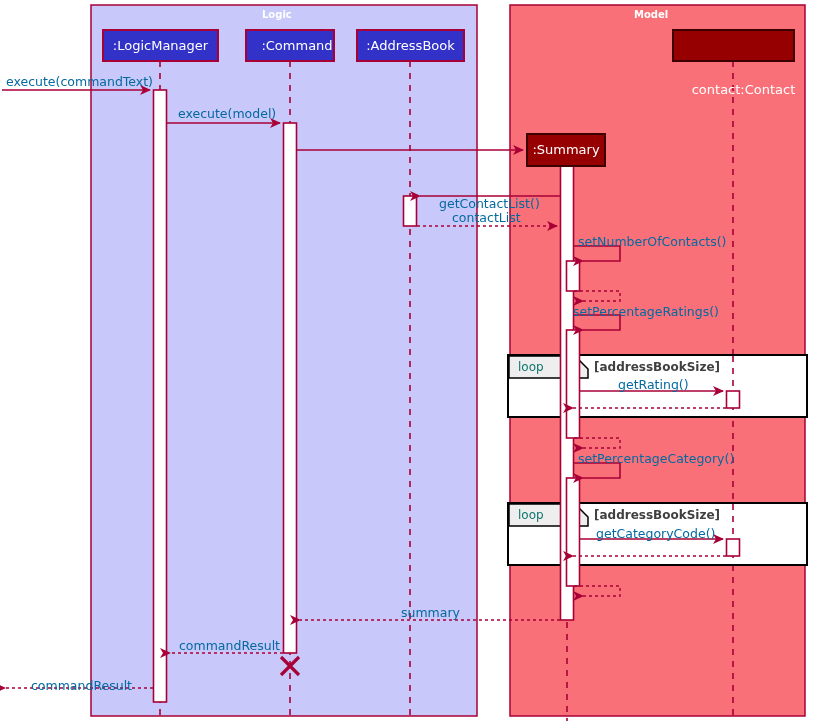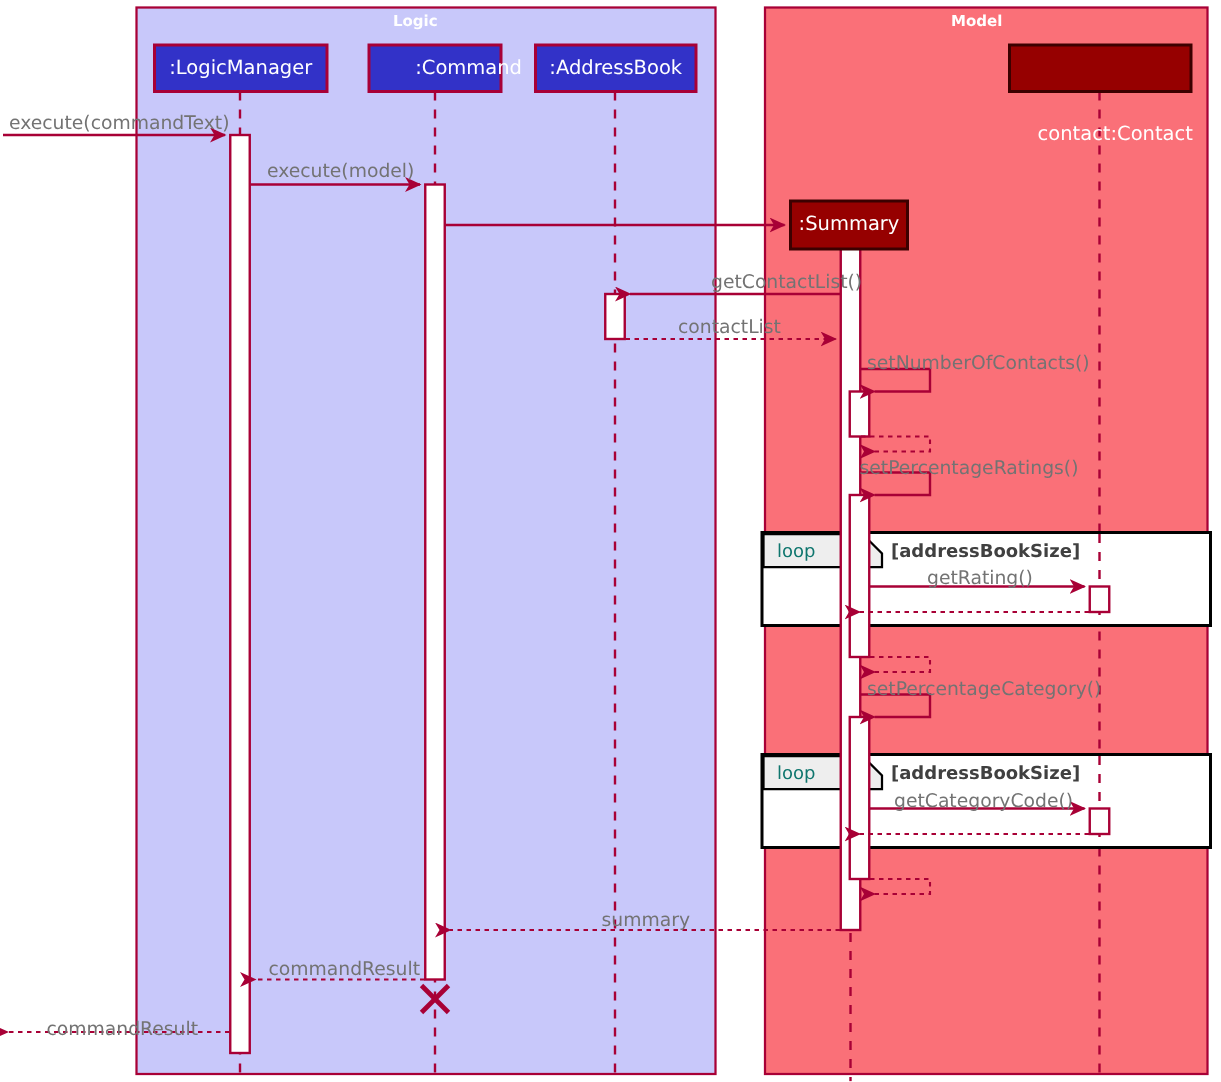--- a/index.html
+++ b/index.html
@@ -1,19 +1,19 @@
 <!DOCTYPE html>
 <html><head>
 <meta charset="utf-8">
 <style>
   html,body{margin:0;padding:0;background:#ffffff;}
   body{font-family:"DejaVu Sans","Liberation Sans",sans-serif;}
   #canvas{position:relative;width:814px;height:721px;overflow:hidden;background:#fff;}
   svg{position:absolute;left:0;top:0;}
-  .lbl{position:absolute;font-size:12.5px;color:#737373;white-space:nowrap;line-height:1;}
+  .lbl{position:absolute;font-size:12.5px;color:#0369a1;white-space:nowrap;line-height:1;}
   .partlbl{position:absolute;font-size:10px;font-weight:bold;color:#ffffff;white-space:nowrap;}
   .boxlbl{position:absolute;font-size:13px;color:#ffffff;white-space:nowrap;text-align:center;}
   .looplbl{position:absolute;font-size:12px;font-weight:normal;color:#0f766e;white-space:nowrap;}
   .guardlbl{position:absolute;font-size:12px;font-weight:bold;color:#404040;white-space:nowrap;}
 </style>
 </head>
 <body>
 
 <div id="canvas">
 
@@ -189,28 +189,28 @@
     </g>
     <g>
       <rect x="527" y="134" width="78" height="32" fill="#960000" stroke="#3c0000" stroke-width="2"></rect>
     </g>
   </svg>
 
   <div class="partlbl" style="left:262px;top:9px;">Logic</div>
   <div class="partlbl" style="left:634px;top:9px;">Model</div>
 
   <div class="boxlbl" style="left:103px;top:38px;width:115px;">:LogicManager</div>
-  <div class="boxlbl" style="left:246px;top:38px;width:102px;text-align:right;">:Command</div>
+  <div class="boxlbl" style="left:246px;top:38px;width:102px;">:Command</div>
   <div class="boxlbl" style="left:357px;top:38px;width:107px;">:AddressBook</div>
   <div class="boxlbl" style="left:527px;top:142px;width:78px;">:Summary</div>
   <div class="boxlbl" style="left:683px;top:38px;width:121px;margin-top:44px;">contact:Contact</div>
 
   <div class="lbl" style="left:6px;top:76px;">execute(commandText)</div>
   <div class="lbl" style="left:178px;top:108px;">execute(model)</div>
-  <div class="lbl" style="left:439px;top:182px;margin-left:35px;">getContactList()</div>
+  <div class="lbl" style="left:439px;top:198px;">getContactList()</div>
   <div class="lbl" style="left:452px;top:212px;">contactList</div>
   <div class="lbl" style="left:578px;top:236px;">setNumberOfContacts()</div>
   <div class="lbl" style="left:573px;top:306px;">setPercentageRatings()</div>
   <div class="lbl" style="left:618px;top:379px;">getRating()</div>
   <div class="lbl" style="left:578px;top:453px;">setPercentageCategory()</div>
   <div class="lbl" style="left:596px;top:528px;">getCategoryCode()</div>
   <div class="lbl" style="left:401px;top:607px;">summary</div>
   <div class="lbl" style="left:179px;top:640px;">commandResult</div>
   <div class="lbl" style="left:31px;top:680px;">commandResult</div>
 

